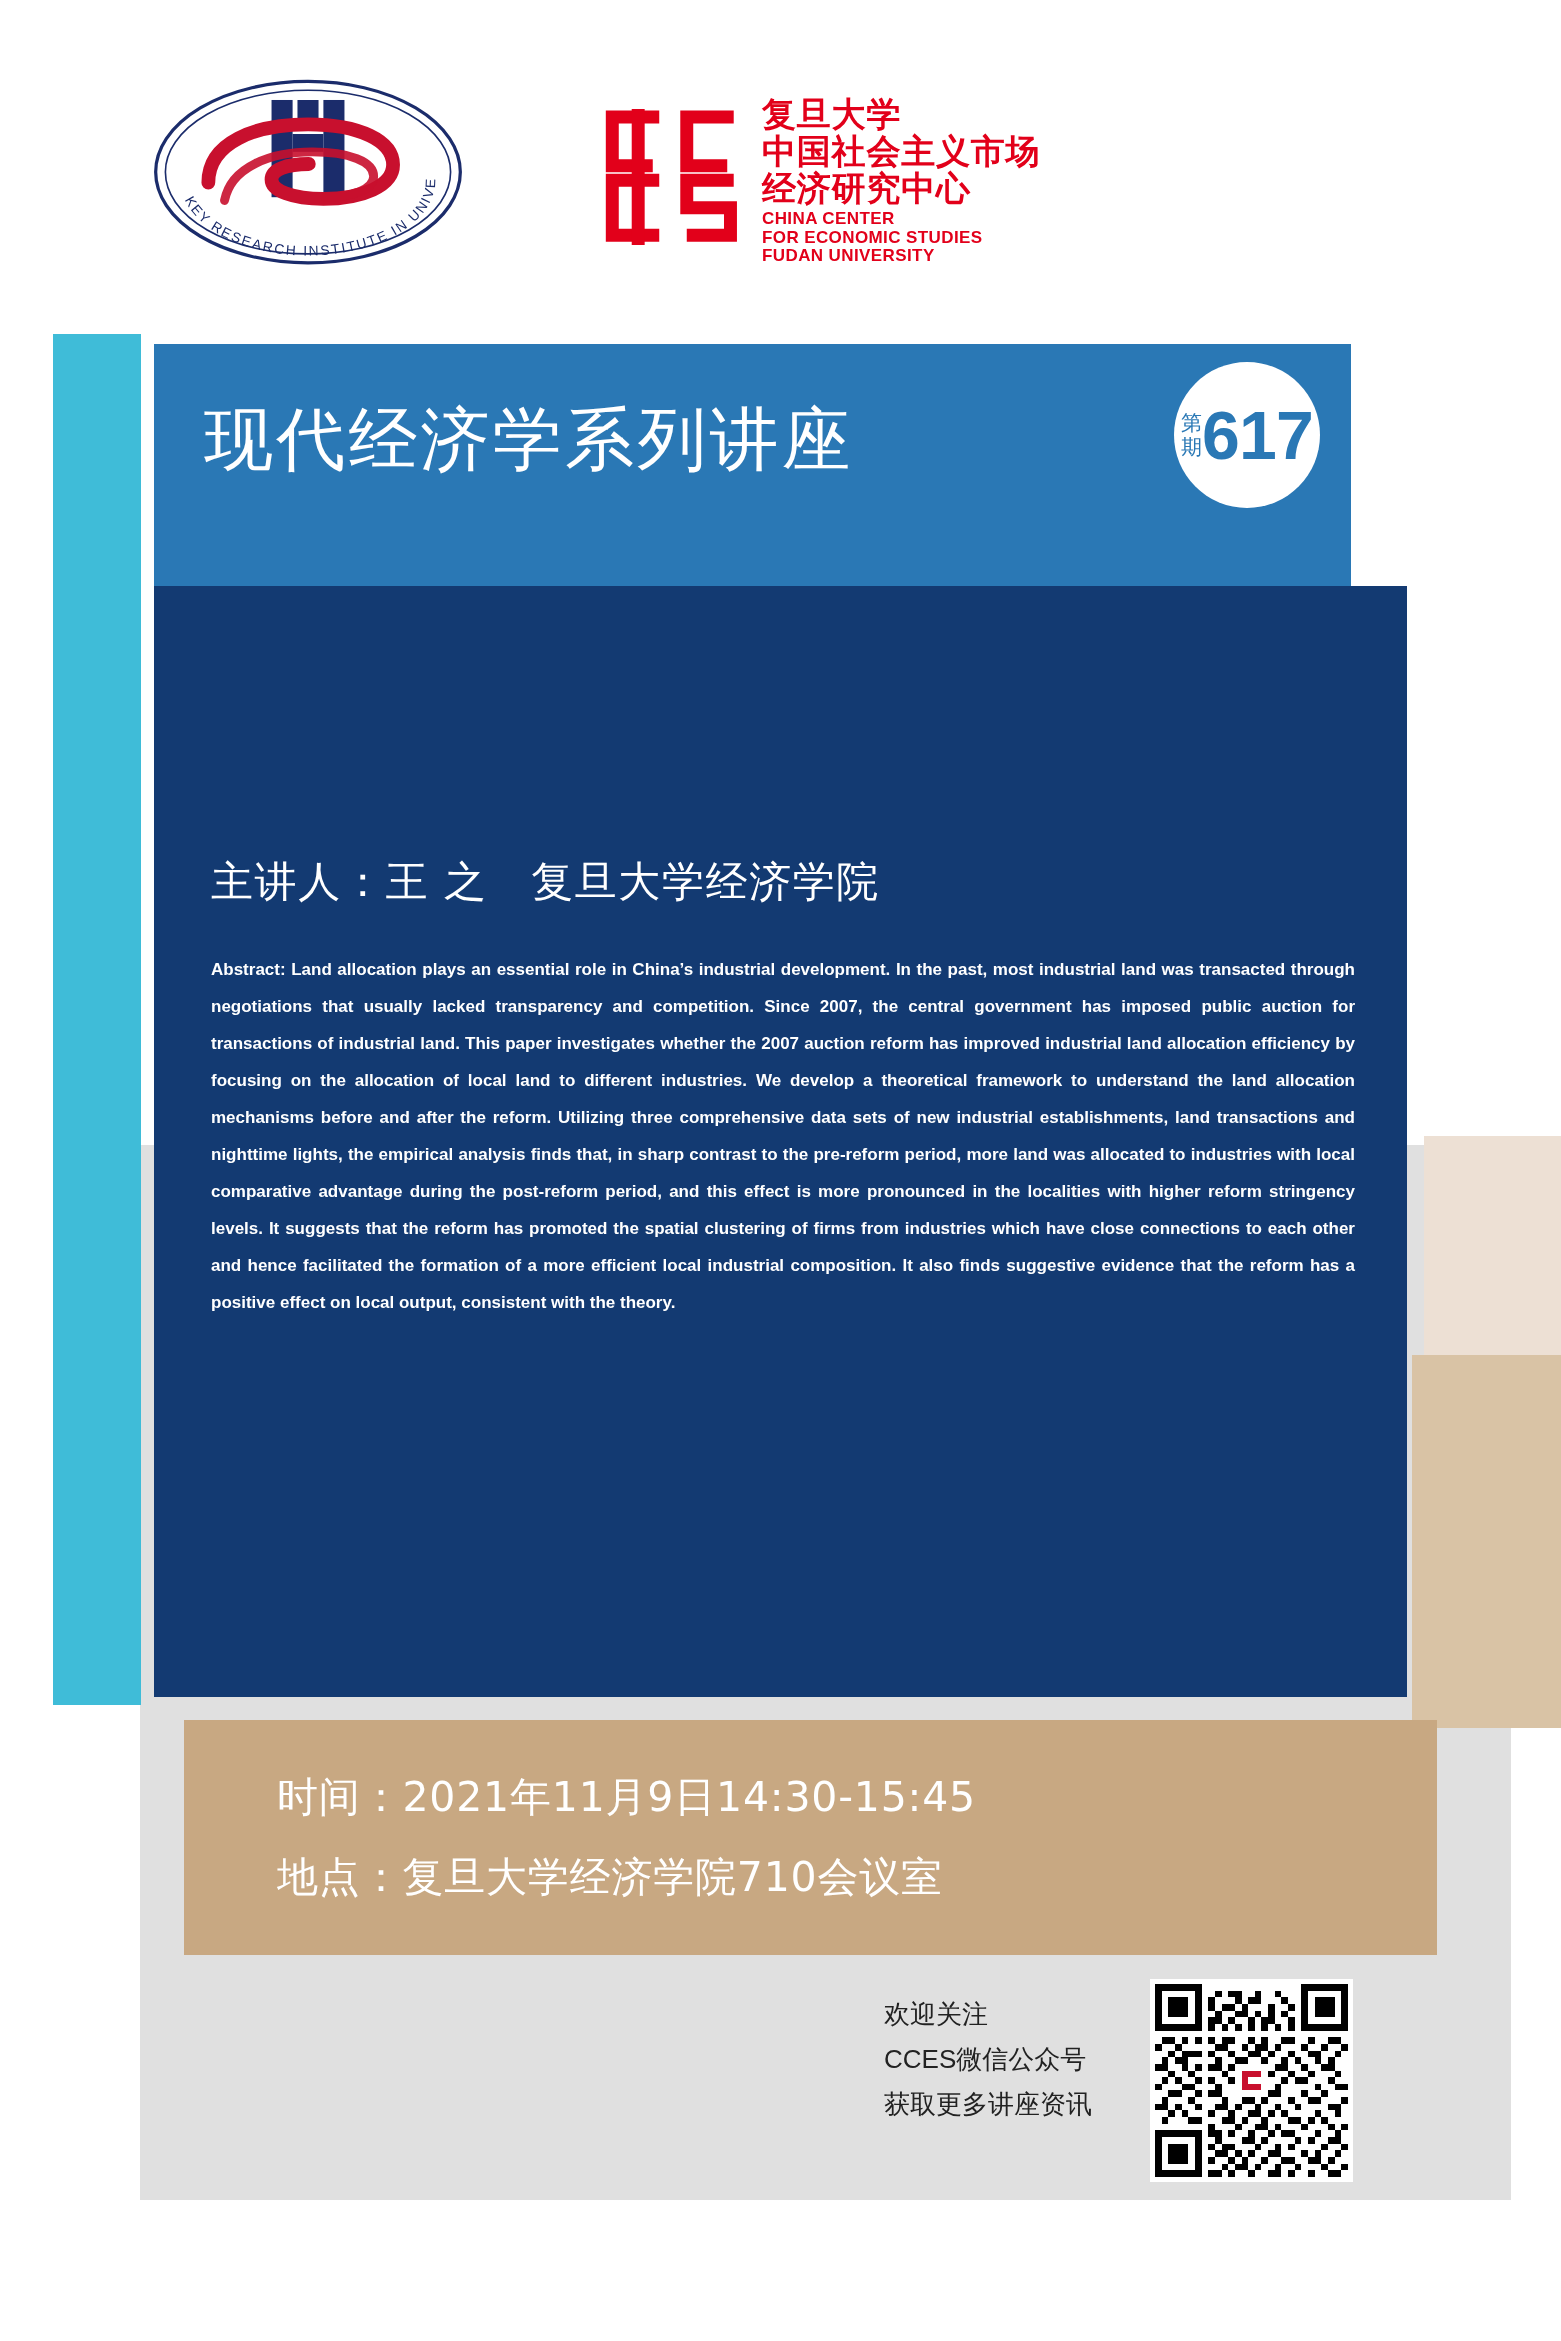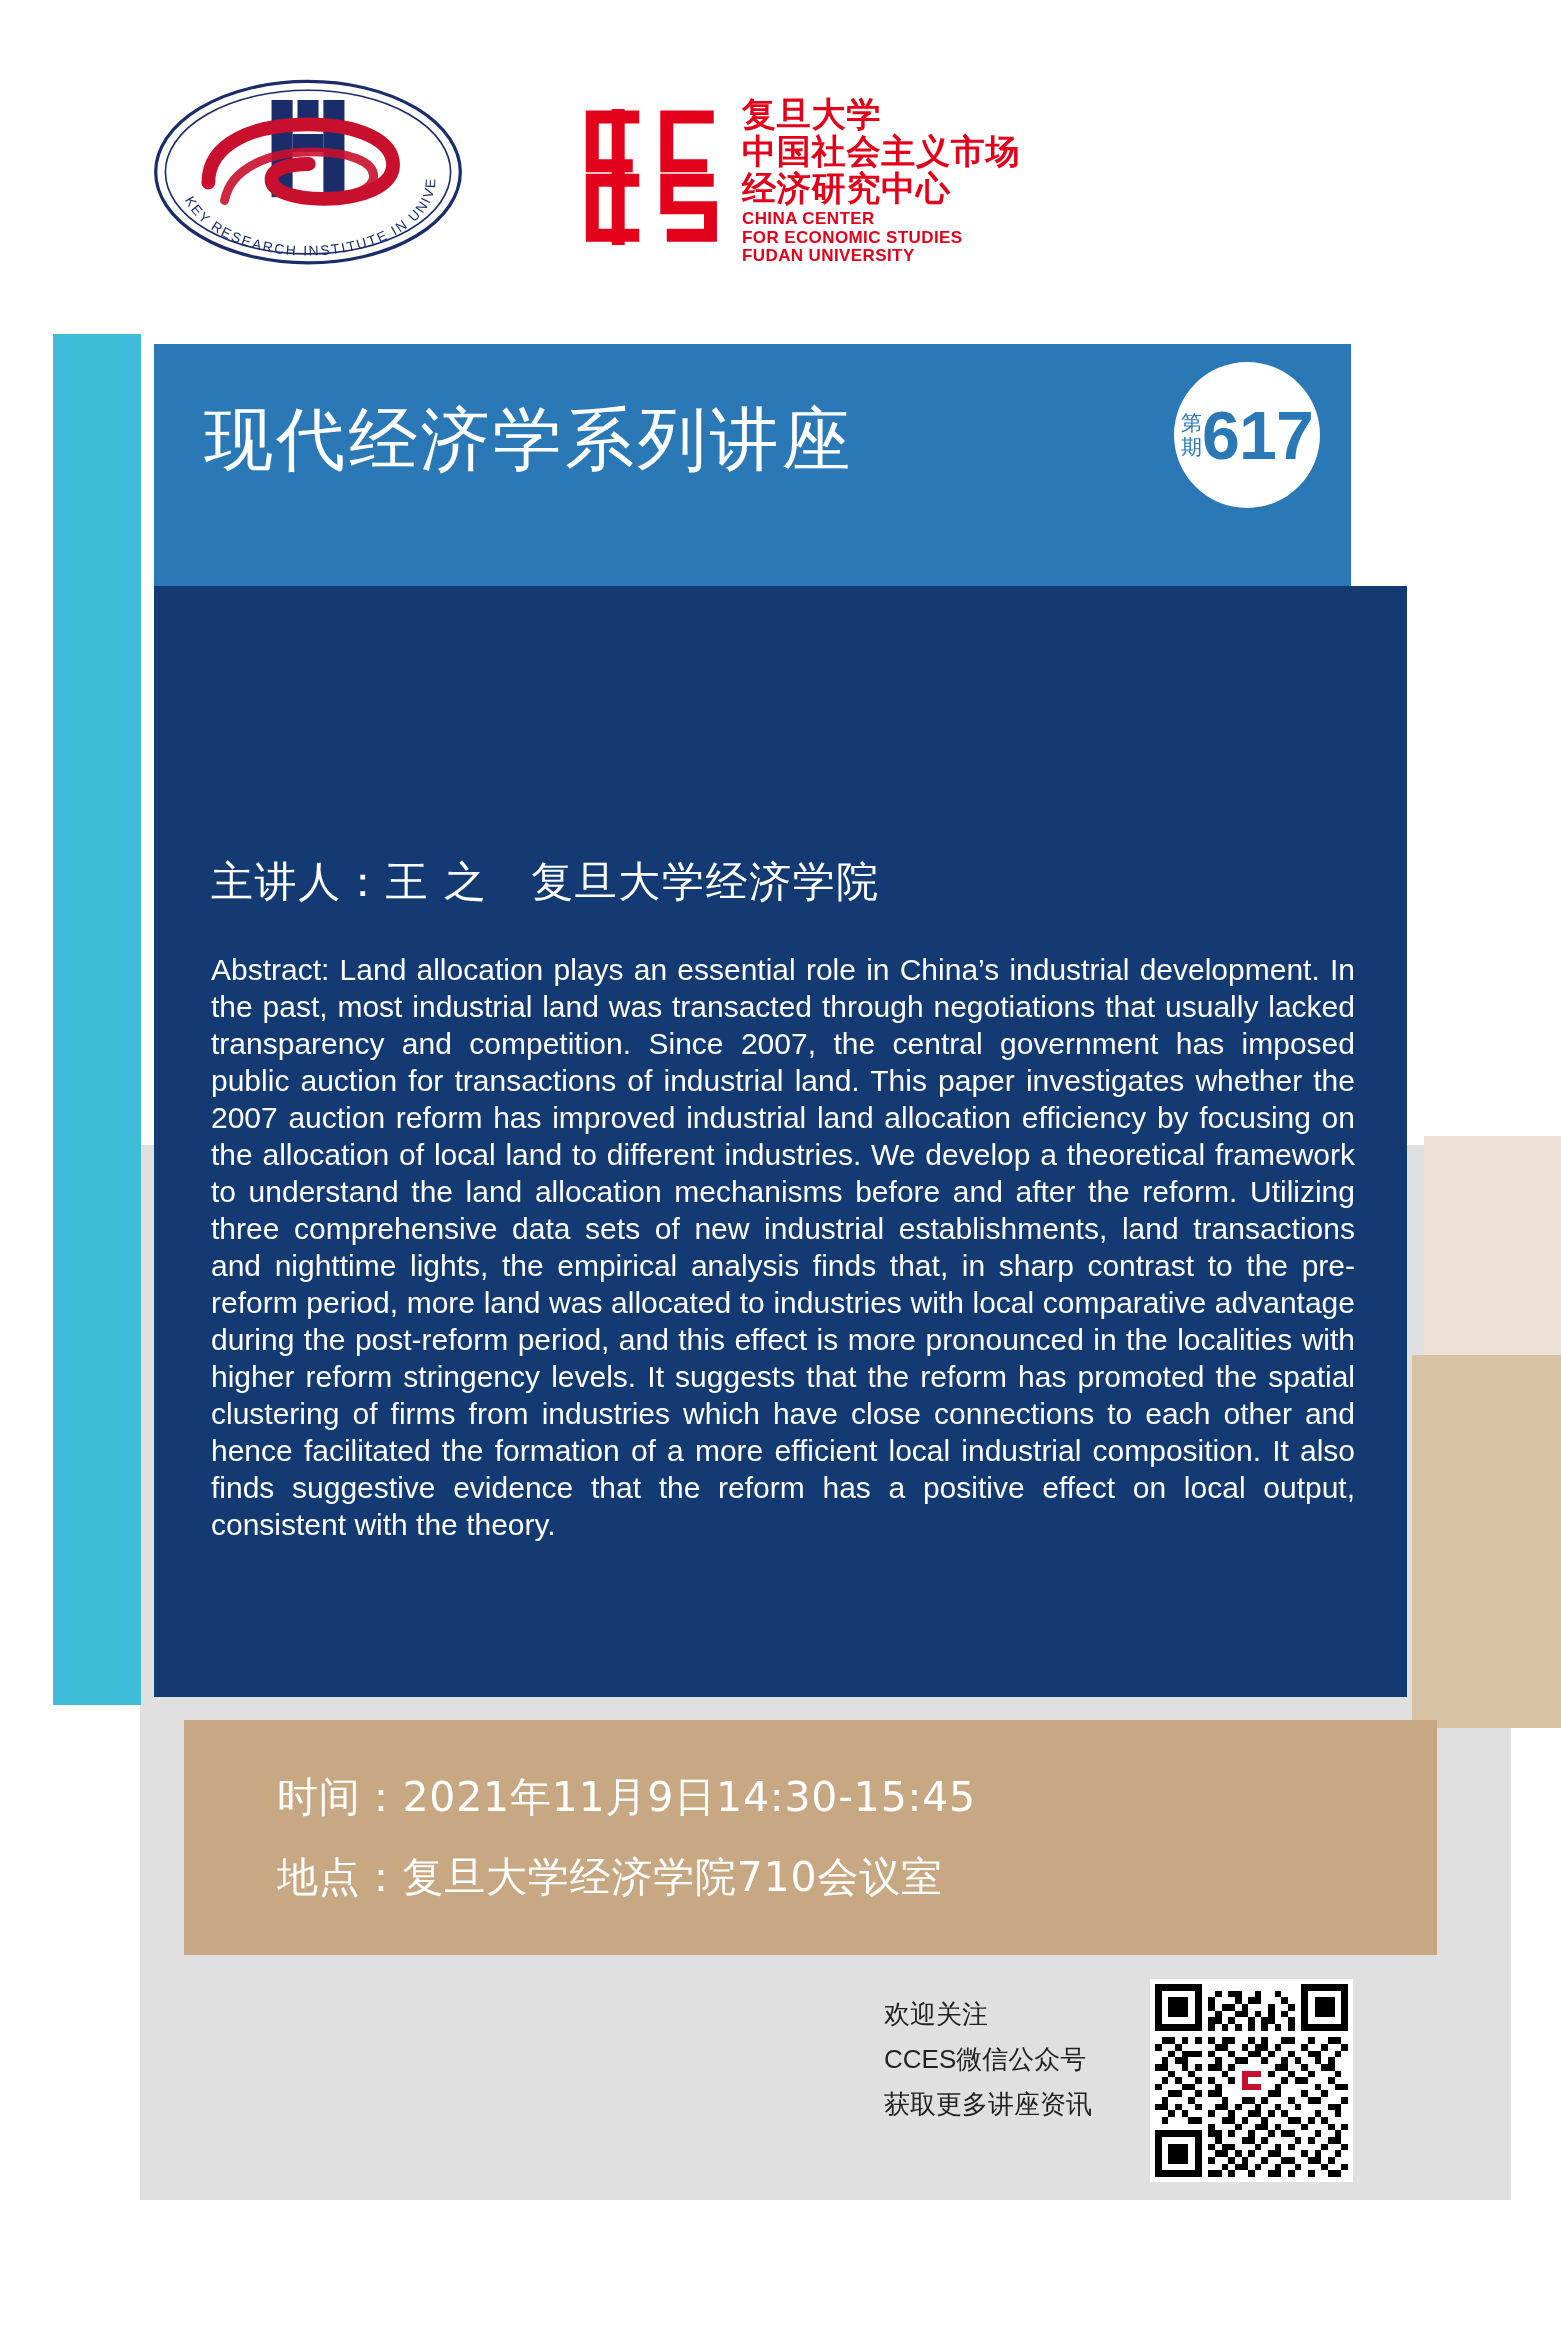--- a/index.html
+++ b/index.html
@@ -27,21 +27,21 @@
     position: absolute;
     left: 150px;
     top: 77px;
     width: 316px;
     height: 191px;
   }
   .logo-key svg { display: block; }
 
   .logo-cces {
     position: absolute;
-    left: 568px;
+    left: 588px;
     top: 96px;
     width: 454px;
     height: 162px;
   }
   .cces-letters {
     position: absolute;
     left: 0; top: 0;
     width: 170px;
     height: 162px;
   }
@@ -212,23 +212,24 @@
     letter-spacing: 1.6px;
     white-space: nowrap;
   }
   .abstract {
     position: absolute;
     left: 57px;
     top: 365px;
     width: 1144px;
     color: #ffffff;
     font-family: "Liberation Sans", sans-serif;
-    font-size: 30px;
+    font-size: 17px;
     line-height: 37px;
     text-align: justify;
+    font-weight: bold;
   }
 
   
   .info-band {
     position: absolute;
     left: 154px;
     top: 1720px;
     width: 1253px;
     height: 235px;
     background: #c8a882;

